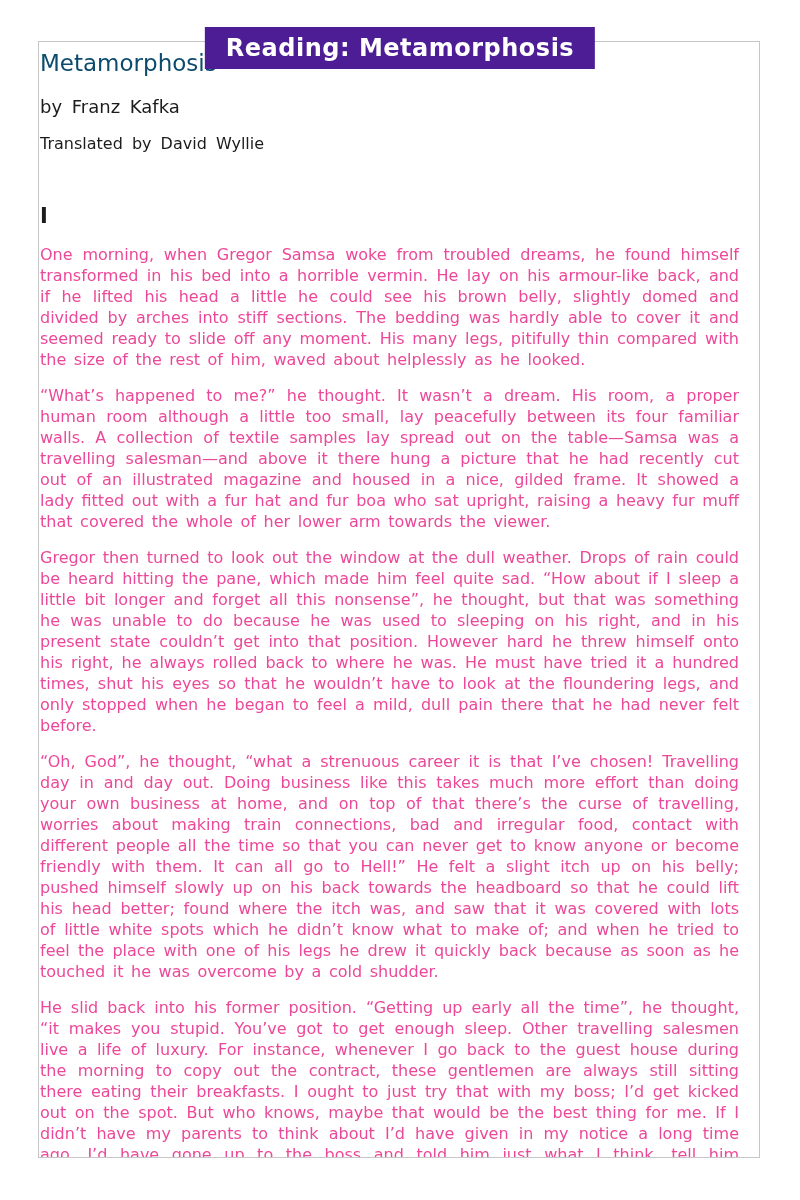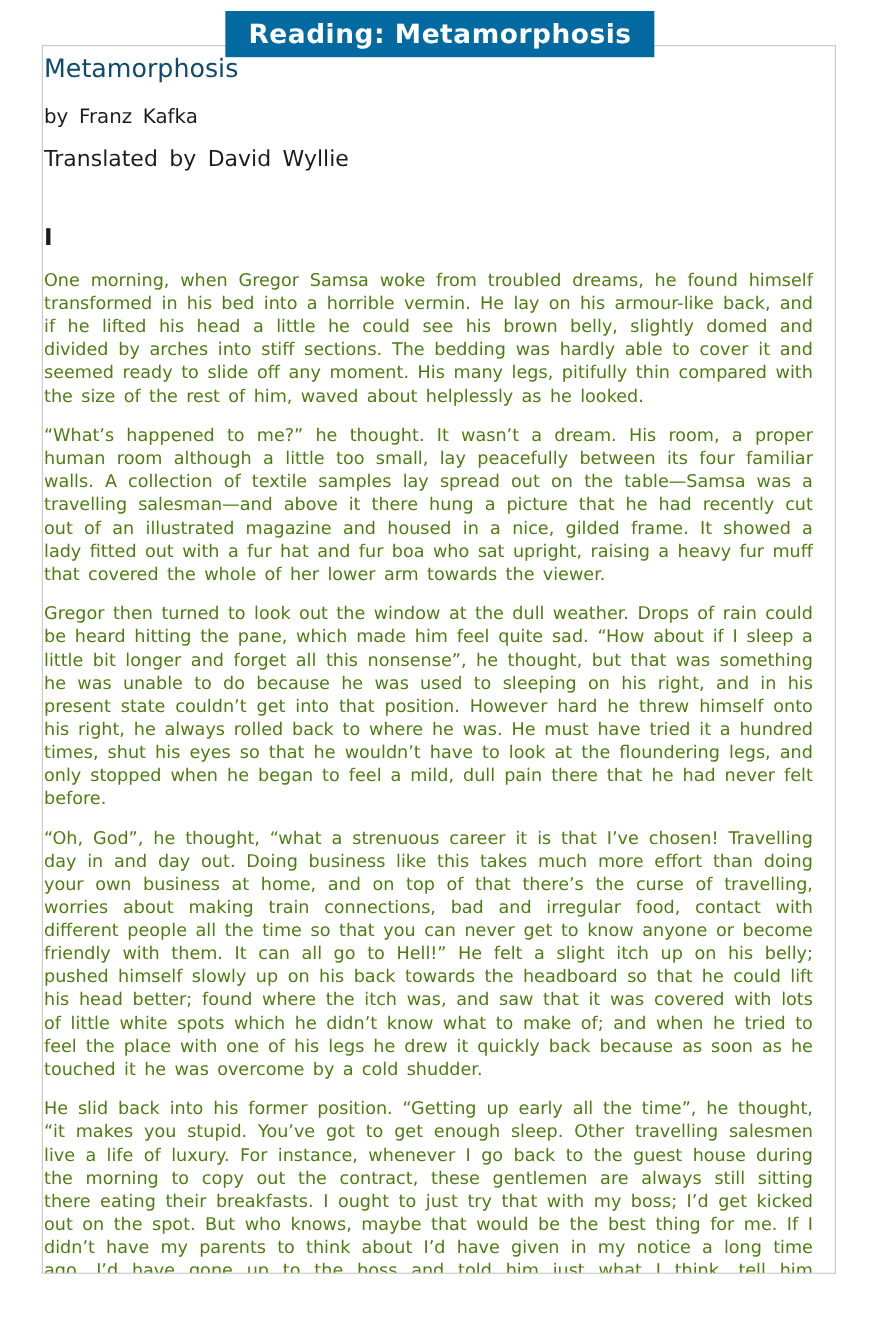--- a/index.html
+++ b/index.html
@@ -8,23 +8,23 @@
     width: 800px; height: 1200px;
     background: #ffffff;
     font-family: "DejaVu Sans", sans-serif;
     color: #1c1c1c;
   }
   .stage { position: relative; width: 800px; height: 1200px; overflow: hidden; }
 
   
   .banner {
     position: absolute;
-    top: 10px; left: 50%;
+    top: 27px; left: 50%;
     transform: translateX(-50%);
-    background: #0369a1;
+    background: #4c1d95;
     color: #ffffff;
     height: 42px; line-height: 42px;
     padding: 0 21px;
     font-size: 24px;
     font-weight: bold;
     letter-spacing: 0.5px;
     white-space: nowrap;
     z-index: 2;
   }
 
@@ -46,37 +46,37 @@
     margin: 7px 0 0 0;
     word-spacing: 3px;
     color: #0c4a6e;
   }
   .byline {
     font-size: 18px; line-height: 22px;
     margin: 19px 0 0 0;
     word-spacing: 4px;
   }
   .translator {
-    font-size: 20px; line-height: 20px;
+    font-size: 16px; line-height: 20px;
     margin: 16px 0 0 0;
     word-spacing: 4px;
   }
   .chapter {
     font-size: 21px; font-weight: bold;
     line-height: 25px;
     margin: 50px 0 0 0;
   }
   p.body-par {
     font-size: 16px; line-height: 21px;
     margin: 15px 0 0 0;
     text-align: justify;
     word-spacing: 2.5px;
     hyphens: auto;
     -webkit-hyphens: auto;
-    color: #4d7c0f;
+    color: #ec4899;
   }
 </style>
 </head>
 <body>
 
 <div class="stage">
 
   <div class="banner">Reading: Metamorphosis</div>
 
   <div class="page">

